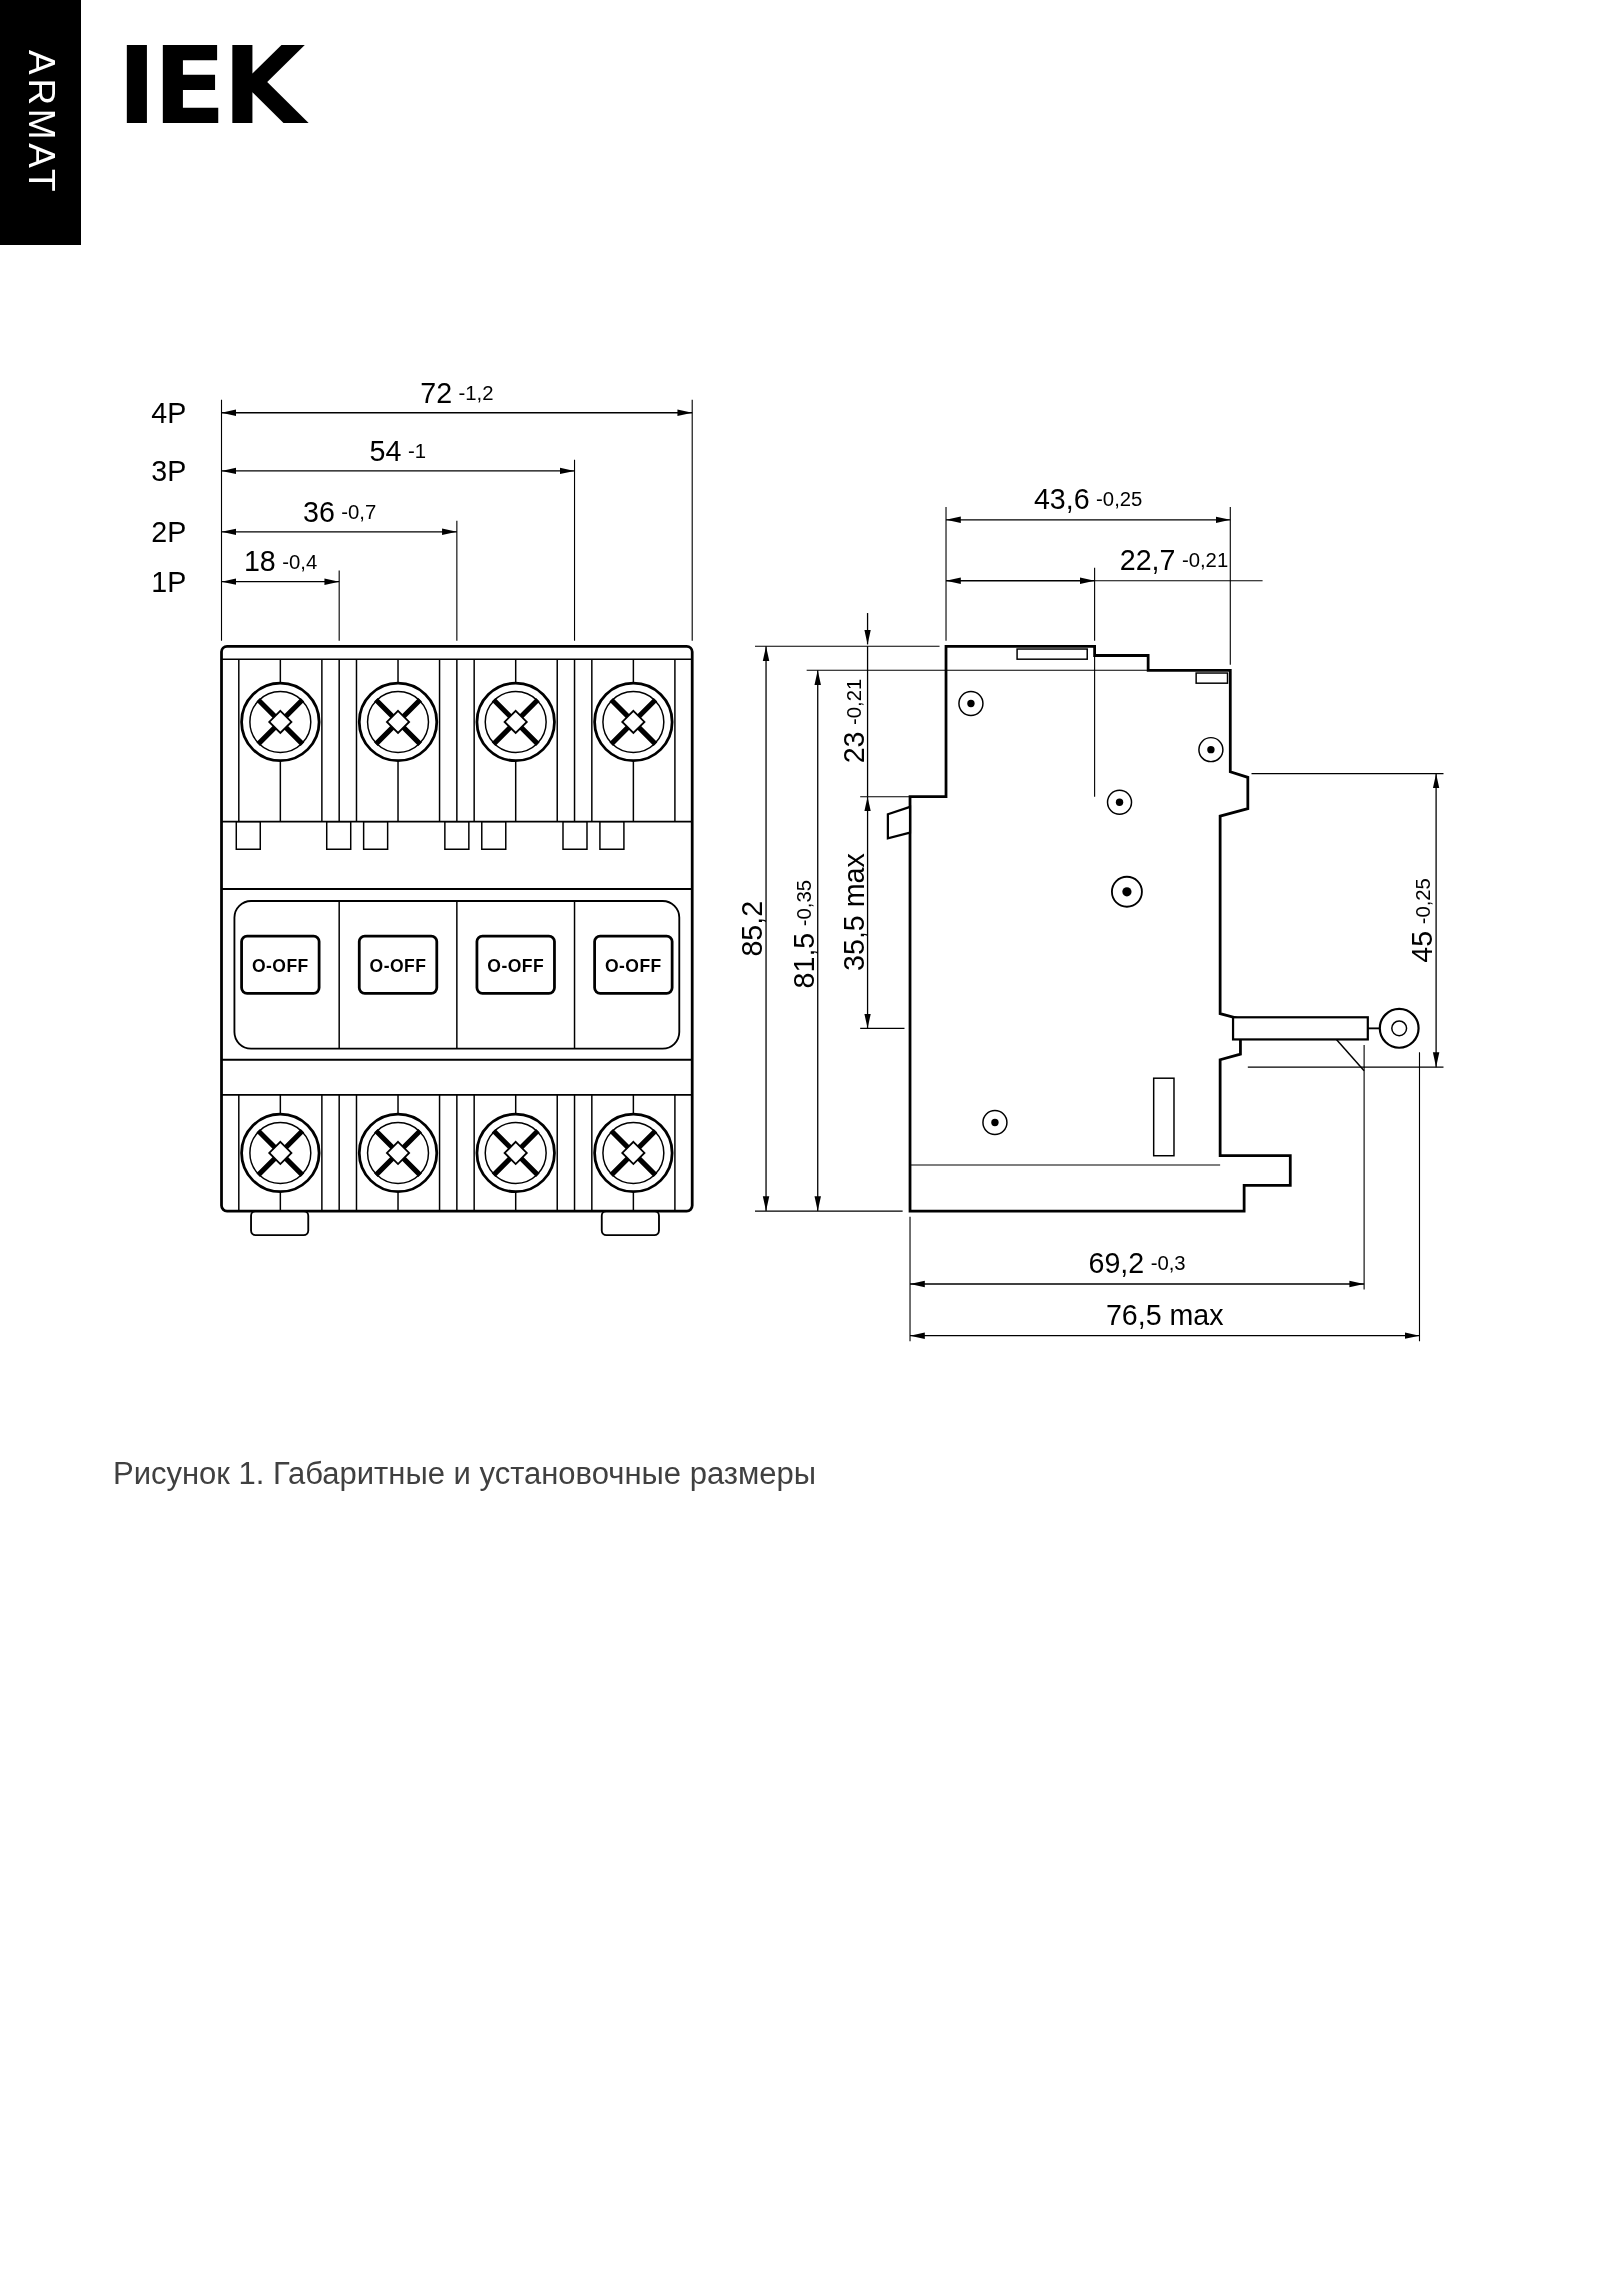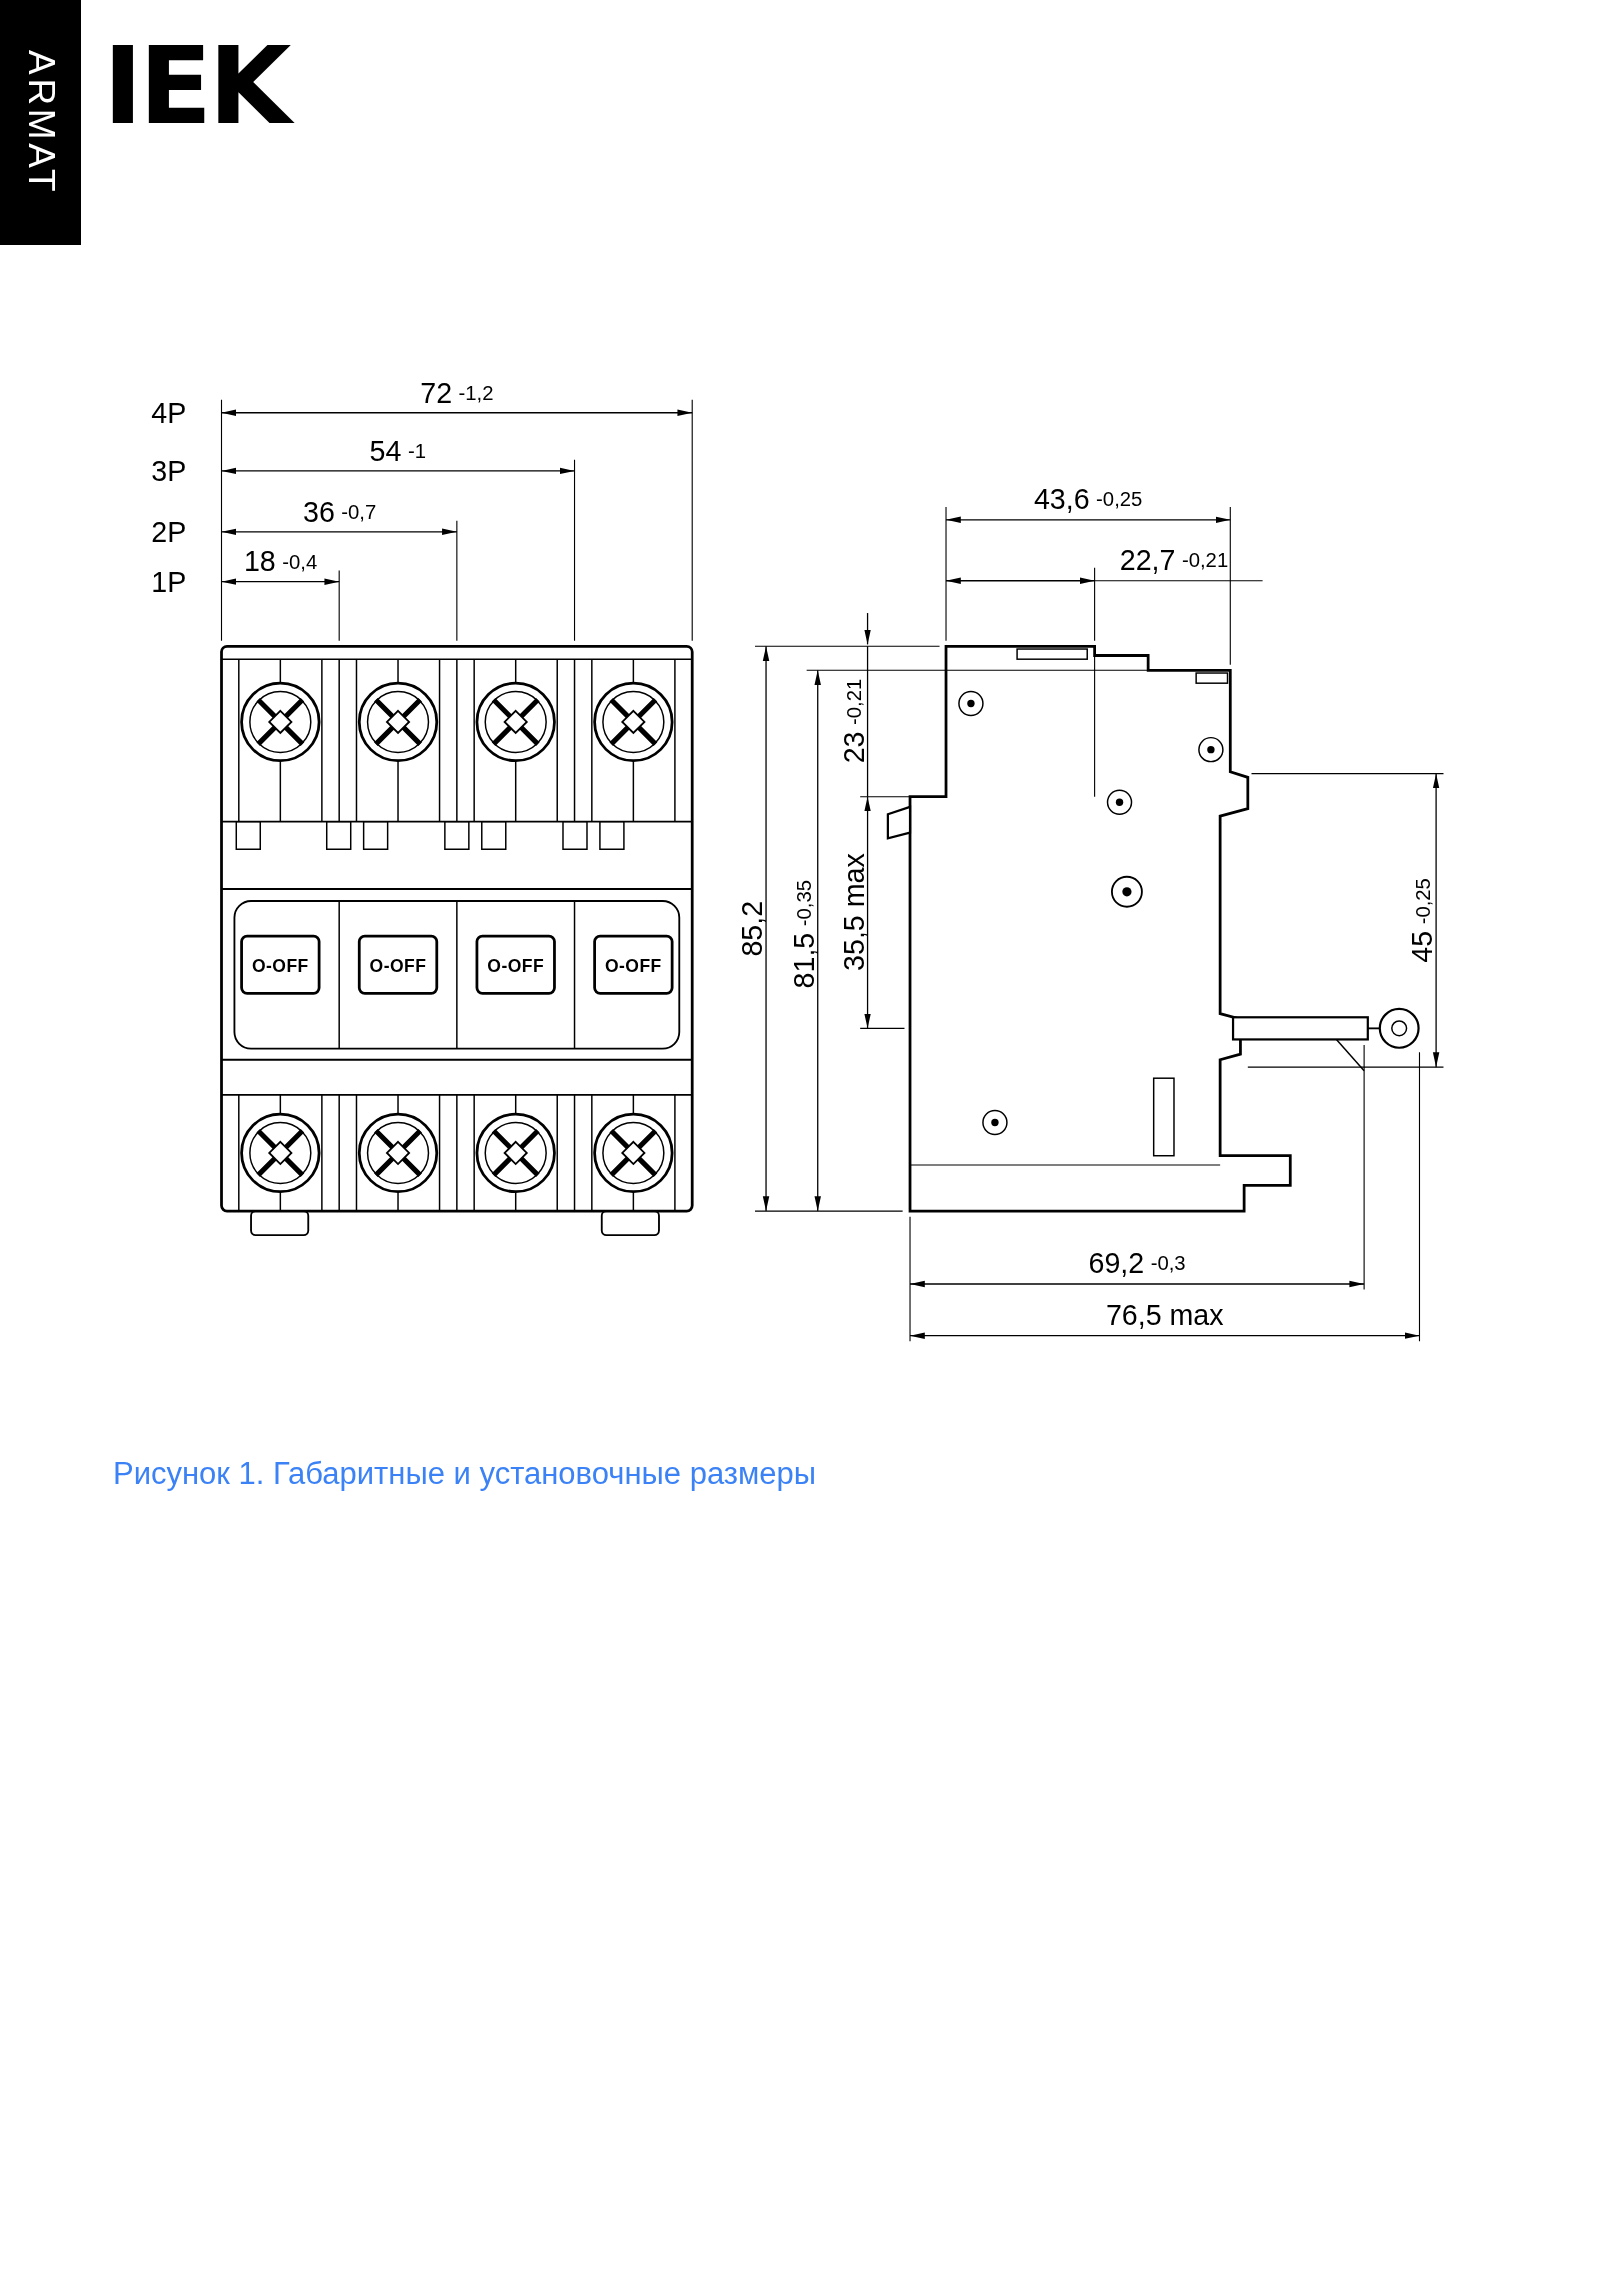--- a/index.html
+++ b/index.html
@@ -1,20 +1,20 @@
 <!DOCTYPE html>
 <html style="font-size:14.8px"><head>
 <meta charset="utf-8">
 <style>
   html,body{margin:0;padding:0;background:#fff;}
   .page{position:relative;width:1617px;height:2293px;background:#fff;font-family:"Liberation Sans",sans-serif;overflow:hidden;}
   .brand-strip{position:absolute;left:0;top:0;width:81px;height:245px;background:#000;display:flex;align-items:center;justify-content:center;}
   .brand-strip span{writing-mode:vertical-rl;color:#fff;font-size:37px;letter-spacing:3.7px;font-weight:500;font-family:"Liberation Sans",sans-serif;}
-  .logo{position:absolute;left:103px;top:33px;font-size:107px;line-height:1;font-weight:900;letter-spacing:-3.7px;color:#000;font-family:"DejaVu Sans",sans-serif;}
-  .caption{position:absolute;left:113px;top:1456px;font-size:31px;color:#3b82f6;}
+  .logo{position:absolute;left:117px;top:33px;font-size:107px;line-height:1;font-weight:900;letter-spacing:-3.7px;color:#000;font-family:"DejaVu Sans",sans-serif;}
+  .caption{position:absolute;left:113px;top:1456px;font-size:31px;color:#404040;}
   svg.drawing{position:absolute;left:0;top:0;}
   
   .ol{fill:#fff;stroke:#000;stroke-width:3;}
   .sh{fill:none;stroke:#000;stroke-width:3;}
   .l2{fill:none;stroke:#000;stroke-width:2;}
   .l15{fill:none;stroke:#000;stroke-width:1.6;}
   .l1{fill:none;stroke:#000;stroke-width:1.2;}
   .tg{fill:#fff;stroke:#000;stroke-width:3;}
   .wfill{fill:#fff;stroke:#000;stroke-width:2.4;}
   .cross{stroke:#000;stroke-width:5.5;fill:none;}

